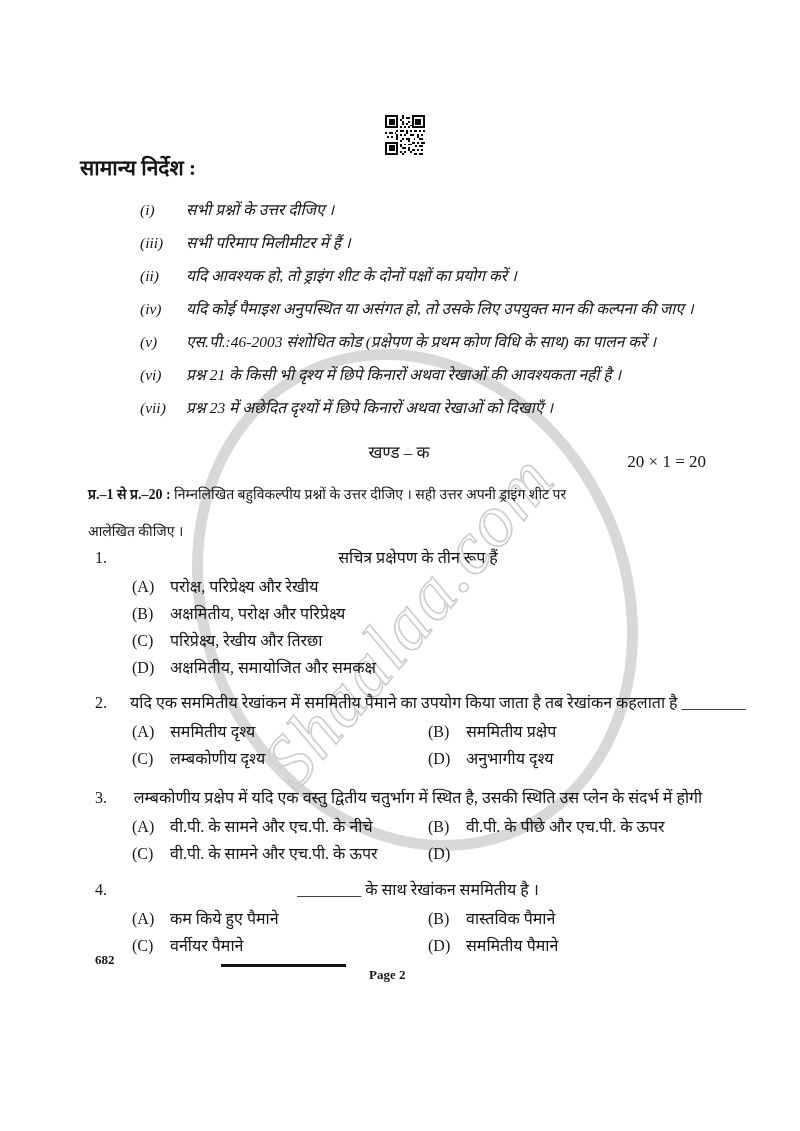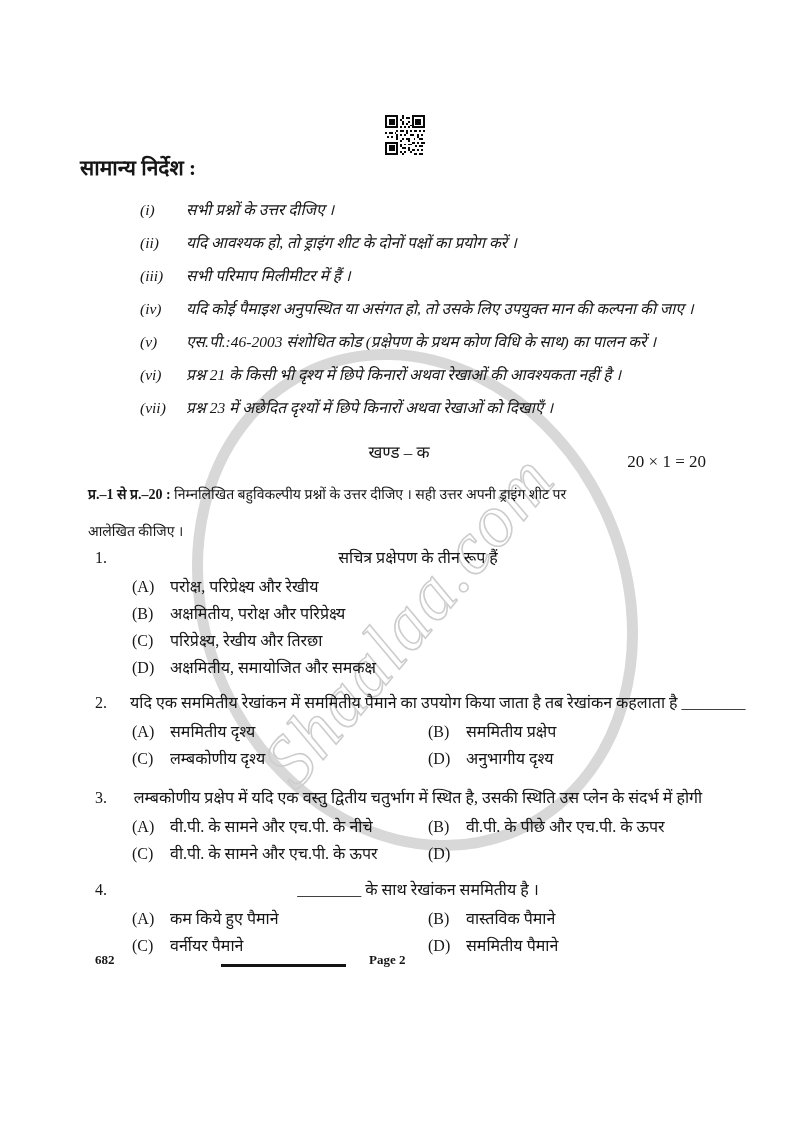--- a/index.html
+++ b/index.html
@@ -29,21 +29,21 @@
   .q-stem{flex:1;text-align:center;}
   .q-options{display:flex;flex-wrap:wrap;}
   .option{box-sizing:border-box;height:27px;line-height:27px;white-space:nowrap;display:flex;}
   .single .option{width:100%;padding-left:37px;}
   .grid .option:nth-child(odd){width:333px;padding-left:37px;}
   .grid .option:nth-child(even){width:278px;}
   .opt-label{width:38px;flex:none;}
   .footer{left:0;top:952px;width:100%;height:30px;font-weight:bold;font-size:13px;}
   .f-code{position:absolute;left:95px;top:0;}
   .f-rule{position:absolute;left:221px;top:12px;width:125px;height:2.5px;background:#141414;}
-  .f-page{position:absolute;left:369px;top:0;}
+  .f-page{position:absolute;left:369px;top:15px;}
   .banner{left:23px;top:1084px;font-family:"Liberation Sans","DejaVu Sans",sans-serif;
           font-size:23px;color:#2b2b2b;}
 </style>
 </head>
 <body>
 
 <div class="page">
 
   <svg class="abs wm" width="800" height="1131" viewBox="0 0 800 1131">
     <g transform="rotate(-24 415 600)">
@@ -82,27 +82,27 @@
 
   <div class="abs gen-head">सामान्य निर्देश :</div>
 
   <div class="abs insts">
   <div class="inst-row">
     <span class="inst-num">(i)</span>
     <span class="inst-text"><span class="i-pre"></span><span class="inst-bold i-bold">सभी</span><span class="i-post"> प्रश्नों के उत्तर दीजिए ।</span></span>
   </div>
 
   <div class="inst-row">
+    <span class="inst-num">(iii)</span>
+    <span class="inst-text"><span class="i-pre">सभी परिमाप मिलीमीटर में हैं ।</span><span class="inst-bold i-bold"></span><span class="i-post"></span></span>
+  </div>
+
+  <div class="inst-row">
     <span class="inst-num">(ii)</span>
     <span class="inst-text"><span class="i-pre">यदि आवश्यक हो, तो ड्राइंग शीट के दोनों पक्षों का प्रयोग करें ।</span><span class="inst-bold i-bold"></span><span class="i-post"></span></span>
-  </div>
-
-  <div class="inst-row">
-    <span class="inst-num">(iii)</span>
-    <span class="inst-text"><span class="i-pre">सभी परिमाप मिलीमीटर में हैं ।</span><span class="inst-bold i-bold"></span><span class="i-post"></span></span>
   </div>
 
   <div class="inst-row">
     <span class="inst-num">(iv)</span>
     <span class="inst-text"><span class="i-pre">यदि कोई पैमाइश अनुपस्थित या असंगत हो, तो उसके लिए उपयुक्त मान की कल्पना की जाए ।</span><span class="inst-bold i-bold"></span><span class="i-post"></span></span>
   </div>
 
   <div class="inst-row">
     <span class="inst-num">(v)</span>
     <span class="inst-text"><span class="i-pre">एस.पी.:</span><span class="inst-bold i-bold">46-2003</span><span class="i-post"> संशोधित कोड (प्रक्षेपण के प्रथम कोण विधि के साथ) का पालन करें ।</span></span>

